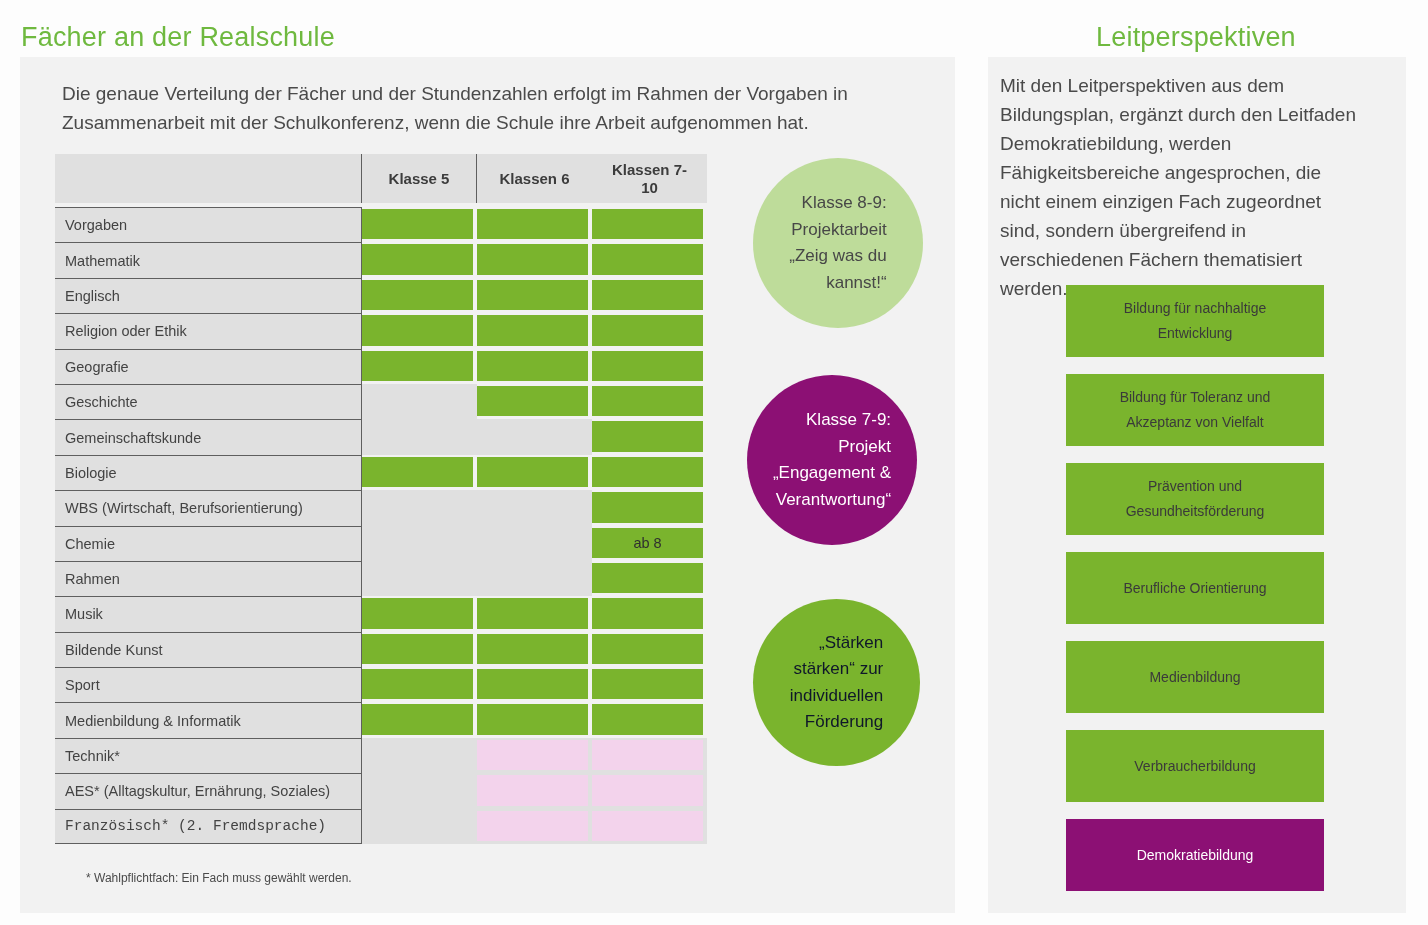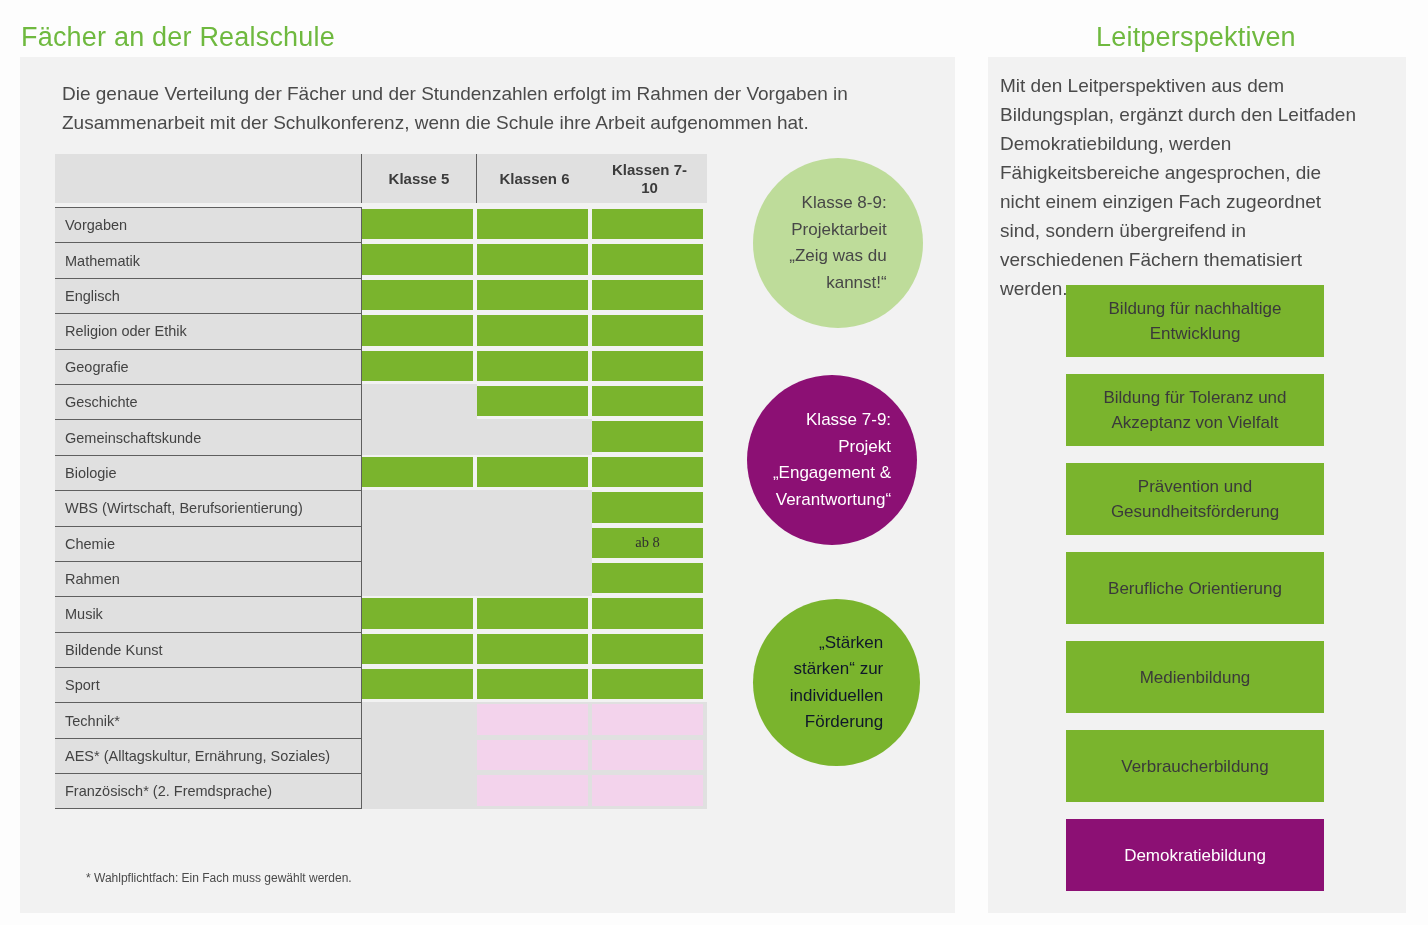--- a/index.html
+++ b/index.html
@@ -75,31 +75,31 @@
     width: 307px;
     background: var(--cell-gray, #e0e0e0);
     border-top: 1px solid var(--line, #5f5f5f);
     border-right: 1px solid var(--line, #5f5f5f);
     display: flex;
     align-items: center;
     padding-left: 10px;
     font-size: 14.5px;
     color: #434343;
   }
-  .row:last-child .row-label { border-bottom: 1px solid var(--line, #5f5f5f); }
+  .row:last-child .row-label { border-bottom: 1px solid var(--line, #5f5f5f); font-family: Liberation Mono, monospace; }
 
   .slot { width: 115px; position: relative; }
   .slot.empty, .slot.pink { background: var(--cell-gray, #e0e0e0); }
   .fill {
     position: absolute;
     left: 0; right: 4px; top: 2px; bottom: 3px;
     display: flex; align-items: center; justify-content: center;
     font-size: 14.5px; color: #2f2f2f;
   }
-  .slot.green .fill { background: var(--green, #7ab42d); font-family: Liberation Serif, serif; }
+  .slot.green .fill { background: var(--green, #7ab42d); }
   .slot.pink  .fill { background: var(--pink, #f3d3ec); }
 
   .footnote {
     position: absolute;
     left: 54px; top: 814px;
     font-size: 12px;
     color: var(--text, #4a4a4a);
     margin-left: 12px;
   }
 
@@ -138,21 +138,21 @@
     width: 258px;
   }
   .lp-box {
     height: 72px;
     margin-bottom: 17px;
     display: flex;
     align-items: center;
     justify-content: center;
     text-align: center;
     white-space: pre-line;
-    font-size: 17px;
+    font-size: 14px;
     line-height: 25px;
   }
   .lp-box.green  { background: var(--green, #7ab42d); color: #3a3a3a; }
   .lp-box.purple { background: var(--purple, #8c1074); color: #ffffff; }
 </style>
 </head>
 <body>
 
 <h1 class="section-title left">Fächer an der Realschule</h1>
 
@@ -309,20 +309,32 @@
           </div>
           <div class="slot green">
             <div class="fill"></div>
           </div>
           <div class="slot green">
             <div class="fill"></div>
           </div>
         </div>
         <div class="row">
           <div class="row-label">Sport</div>
+          <div class="slot green">
+            <div class="fill"></div>
+          </div>
+          <div class="slot green">
+            <div class="fill"></div>
+          </div>
+          <div class="slot green">
+            <div class="fill"></div>
+          </div>
+        </div>
+        <div class="row">
+          <div class="row-label">Medienbildung &amp; Informatik</div>
           <div class="slot green">
             <div class="fill"></div>
           </div>
           <div class="slot green">
             <div class="fill"></div>
           </div>
           <div class="slot green">
             <div class="fill"></div>
           </div>
         </div>

